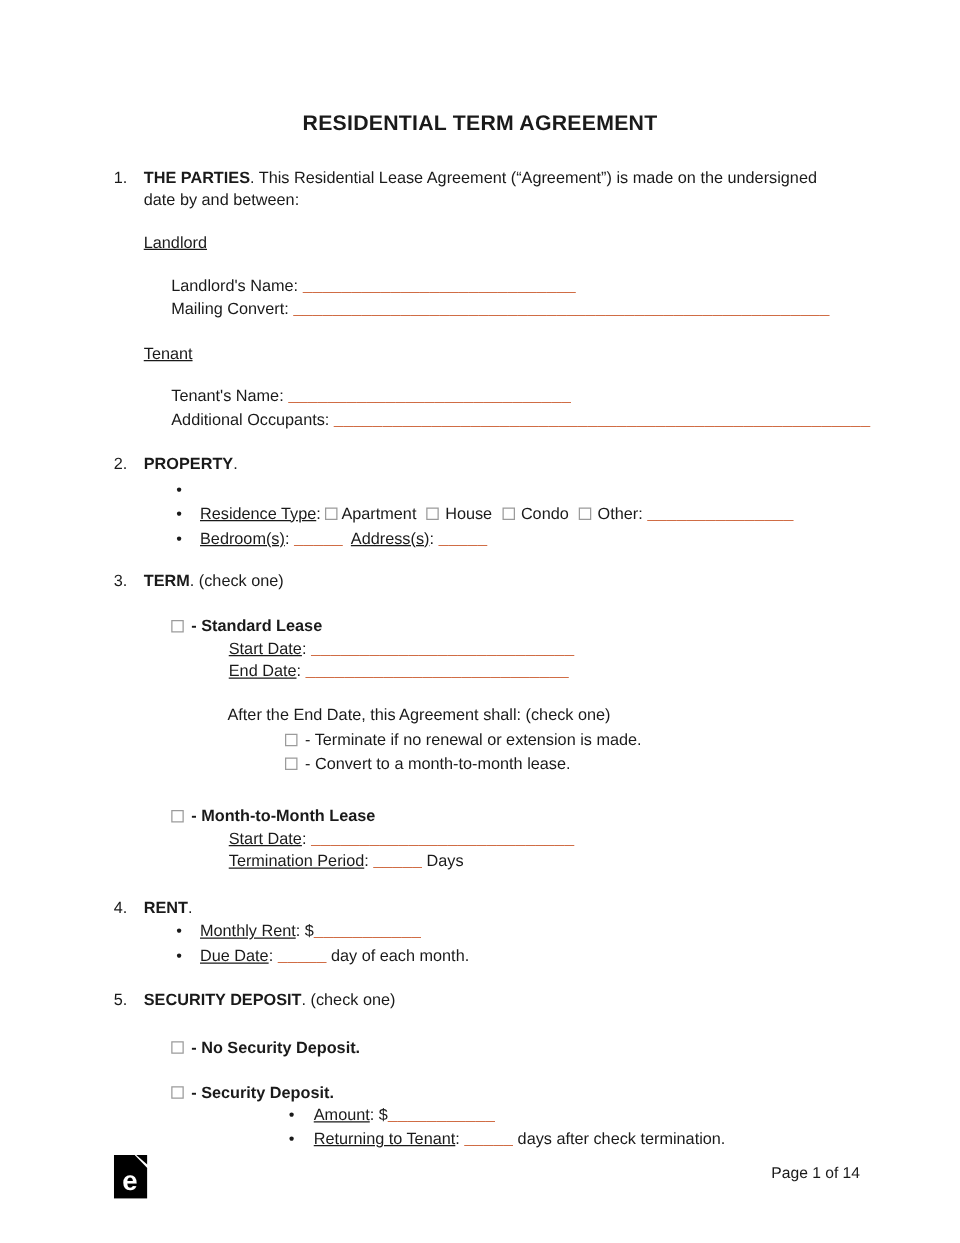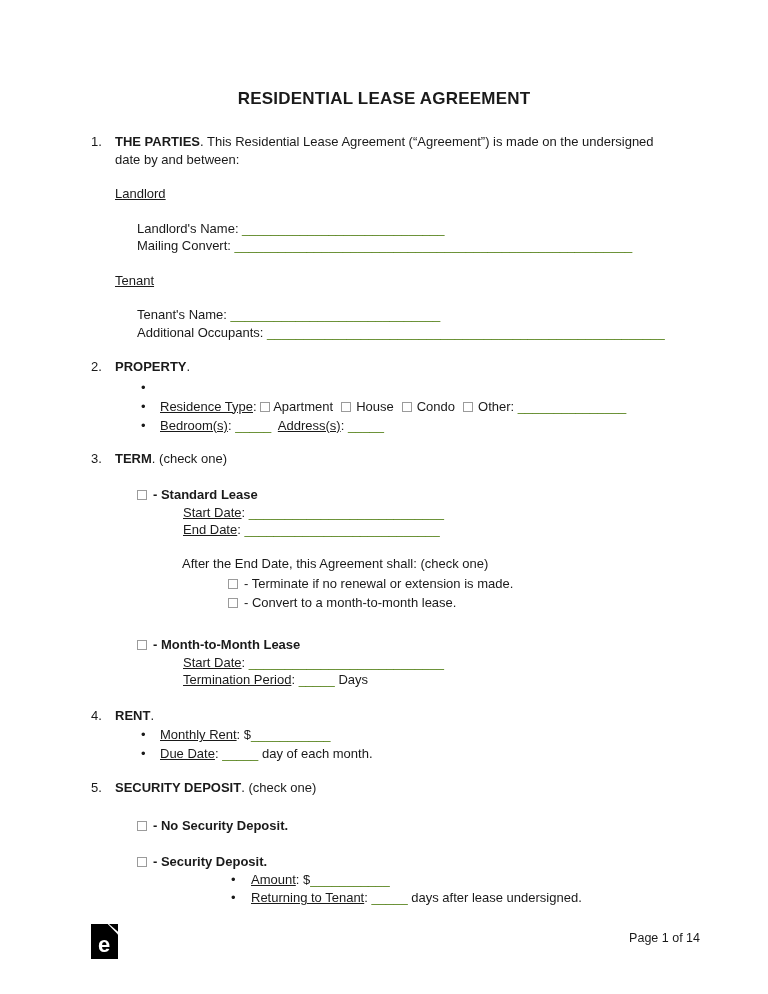--- a/index.html
+++ b/index.html
@@ -10,21 +10,21 @@
          font-size:17px;font-weight:700;letter-spacing:.2px;margin:0;}
   .sec-head{display:flex;margin:0;}
   .num{width:24px;flex:none;}
   .sec-text{flex:1;}
   .b{font-weight:700;}
   .u{text-decoration:underline;}
   .ind1{margin-left:24px;}
   .ind2{margin-left:46px;}
   .ind3{margin-left:91px;}
   .nowrap{white-space:nowrap;}
-  .blank{color:#4d7c0f;letter-spacing:0;}
+  .blank{color:#c2410c;letter-spacing:0;font-family:Liberation Mono, monospace;}
   .cb{display:inline-block;width:10px;height:10px;border:1px solid #9b9b9b;background:#fff;
       vertical-align:-1px;box-sizing:border-box;}
   .cb.lead{margin-right:6px;}
   .cb.opt{margin:0 5px 0 8px;}
   .brow{display:flex;margin-left:50px;}
   .brow .bdot{width:19px;flex:none;}
   .sbrow{display:flex;margin-left:94px;}
   .sbrow .bdot{width:20px;flex:none;}
   .lh19{line-height:19px;}
   .lh185{line-height:18.5px;}
@@ -33,28 +33,28 @@
   .mt2{margin-top:2px;}
   .sec1-text{max-width:545px;}
   
   .logo{position:absolute;left:91px;top:924px;width:27px;height:35px;}
   .logo-page{position:absolute;inset:0;background:#000;
              clip-path:polygon(0 0,62% 0,100% 30%,100% 100%,0 100%);}
   .logo-fold{position:absolute;top:0;right:0;width:11px;height:10px;background:#000;
              clip-path:polygon(18% 0,100% 78%,100% 0);}
   .logo-e{position:absolute;left:0;right:1px;top:6px;bottom:0;display:flex;align-items:center;justify-content:center;
           color:#fff;font-weight:700;font-size:22px;line-height:1;}
-  .page-num{position:absolute;right:68px;top:930px;font-size:12.5px;}
+  .page-num{position:absolute;right:80px;top:930px;font-size:12.5px;}
 </style>
 </head>
 <body>
 
 <div class="page">
 
-  <h1 class="title">RESIDENTIAL LEASE AGREEMENT</h1>
+  <h1 class="title">RESIDENTIAL TERM AGREEMENT</h1>
 
   <div>
     <div class="sec-head">
       <span class="num">1.</span>
       <span class="sec-text sec1-text"><span class="b">THE PARTIES</span><span>. This Residential Lease Agreement (“Agreement”) is made on the undersigned date by and between:</span></span>
     </div>
 
     <div class="ind1 u mt17">Landlord</div>
 
     <div class="ind2 mt17">
@@ -145,21 +145,21 @@
 
     <div class="ind2 mt19">
       <div class="nowrap"><span class="cb lead"></span><span class="b">- Security Deposit.</span></div>
       <div class="lh185">
         <div class="sbrow nowrap">
           <span class="bdot">•</span>
           <span><span class="u">Amount</span><span>: $</span><span class="blank">___________</span></span>
         </div>
         <div class="sbrow nowrap">
           <span class="bdot">•</span>
-          <span><span class="u">Returning to Tenant</span><span>: </span><span class="blank">_____</span><span> days after lease undersigned.</span></span>
+          <span><span class="u">Returning to Tenant</span><span>: </span><span class="blank">_____</span><span> days after check termination.</span></span>
         </div>
       </div>
     </div>
   </div>
 
 </div>
 
 <div class="logo">
   <div class="logo-page"></div>
   <div class="logo-fold"></div>

